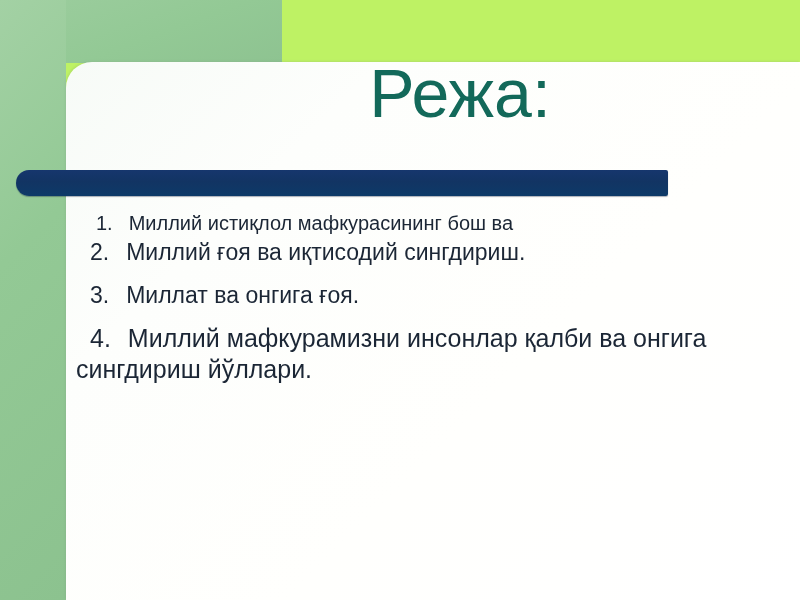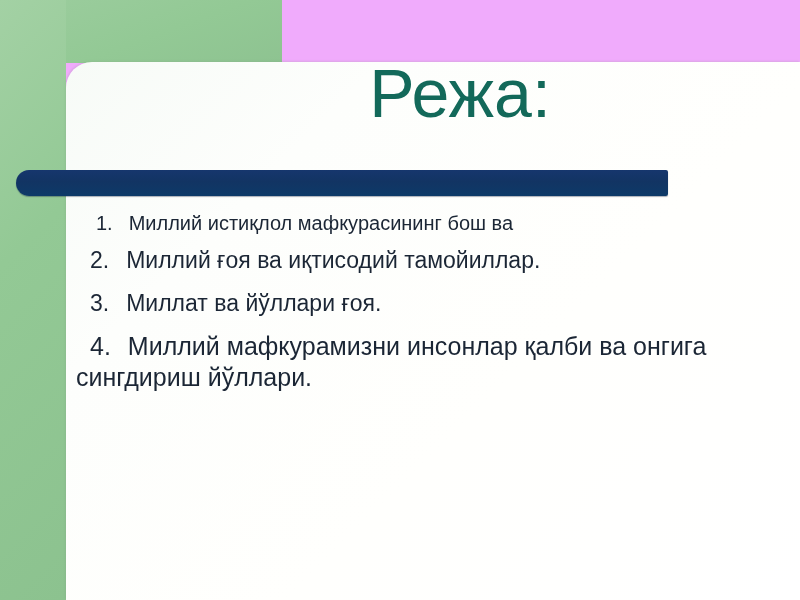--- a/index.html
+++ b/index.html
@@ -11,21 +11,21 @@
     height: 600px;
     overflow: hidden;
     font-family: "Liberation Sans", "DejaVu Sans", sans-serif;
     background: #ffffff;
   }
 
   #slide {
     position: relative;
     width: 800px;
     height: 600px;
-    background: #f0abfc;
+    background: #bef264;
     overflow: hidden;
   }
 
   
   .green-block {
     position: absolute;
     left: 0;
     top: 0;
     width: 282px;
     height: 63px;
@@ -100,21 +100,20 @@
 
   .list-item .num {
     display: inline;
   }
 
   .item-small {
     font-size: 20px;
     line-height: 27px;
     padding-left: 30px;
     text-indent: 0;
-    margin-bottom: 8px;
   }
   .item-small .num {
     margin-right: 16px;
   }
   .item-small .txt-wrap {
     display: block;
   }
 
   .item-large {
     font-size: 23px;
@@ -151,25 +150,25 @@
 
   <div class="divider-bar"></div>
 
   <div class="body-list">
 
     <div class="list-item item-small">
       <span class="num">1.</span><span>Миллий истиқлол мафкурасининг бош ва</span>
     </div>
 
     <div class="list-item item-large">
-      <span class="num">2.</span><span>Миллий ғоя ва иқтисодий тамойиллар.</span>
+      <span class="num">2.</span><span>Миллий ғоя ва иқтисодий сингдириш.</span>
     </div>
 
     <div class="list-item item-large">
-      <span class="num">3.</span><span>Миллат ва йўллари ғоя.</span>
+      <span class="num">3.</span><span>Миллат ва онгига ғоя.</span>
     </div>
 
     <div class="list-item item-last">
       <span class="num">4.</span><span>Миллий мафкурамизни инсонлар қалби</span>
       <span class="txt-wrap">ва онгига сингдириш йўллари.</span>
     </div>
 
   </div>
 
 </div>

